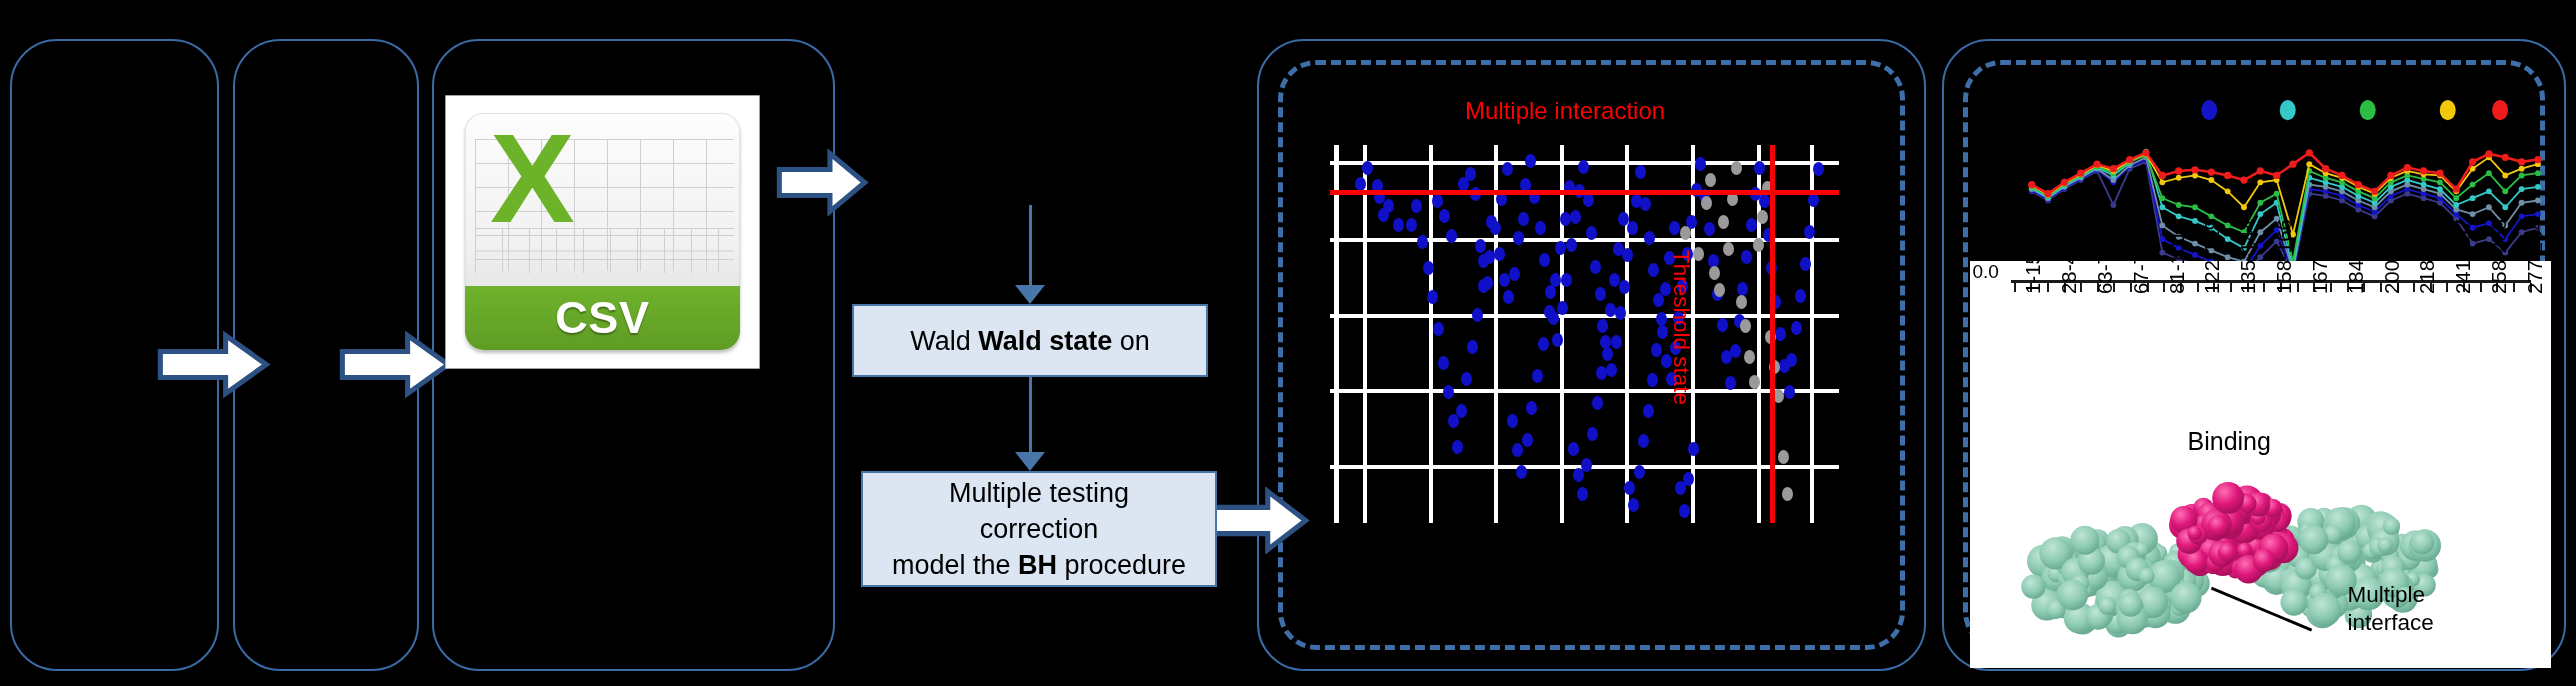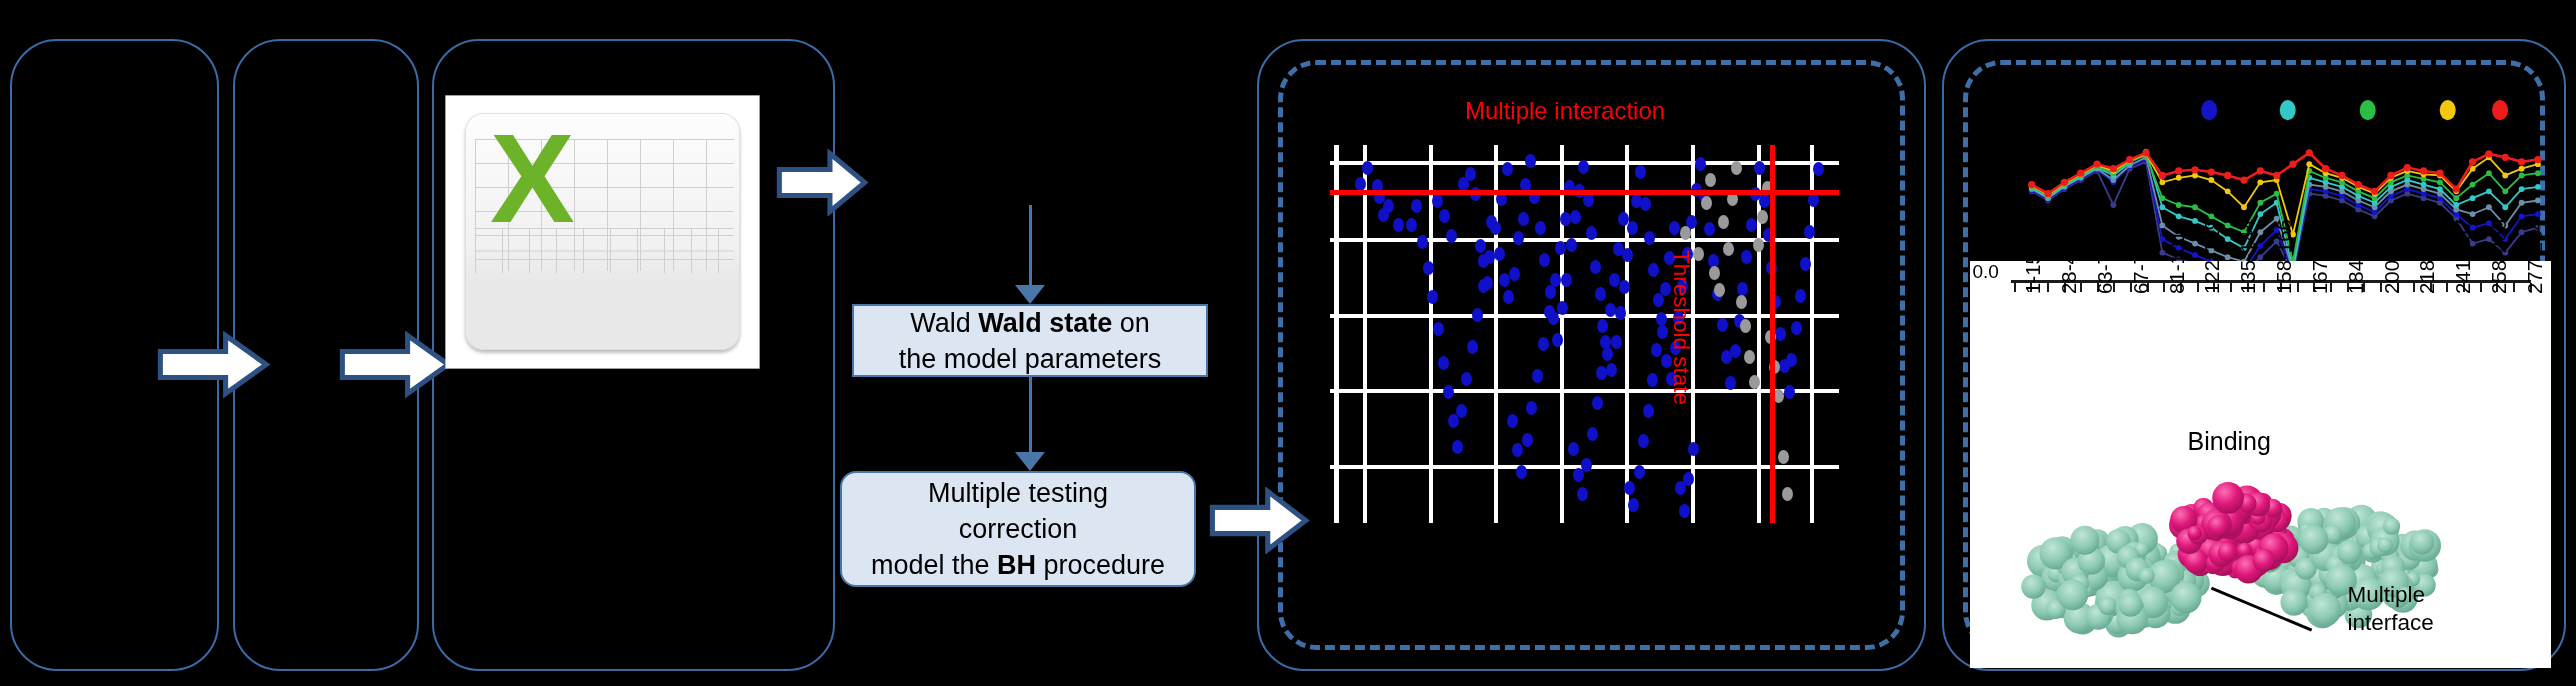--- a/index.html
+++ b/index.html
@@ -111,21 +111,21 @@
     line-height: 36px;
     text-align: center;
     display: flex;
     align-items: center;
     justify-content: center;
     padding: 2.9px 7.3px;
   }
   .procbox b { font-weight: bold; }
   #proc-1 { left: 852px; top: 110px; width: 356px; height: 94px; }
   #proc-2 { left: 852px; top: 304px; width: 356px; height: 73px; }
-  #proc-3 { left: 840px; top: 471px; width: 356px; height: 116px; border-radius: 16px; }
+  #proc-3 { left: 861px; top: 471px; width: 356px; height: 116px; }
 
   .connector {
     position: absolute;
     left: 1029px;
     width: 2.9px;
     background: #4876a8;
   }
   #conn-1 { top: 205px; height: 81px; }
   #conn-2 { top: 377px; height: 77px; }
   .conn-head {
@@ -269,28 +269,28 @@
     <svg width="102" height="67" viewBox="0 0 140 92">
       <path d="M6,28 L82,28 L82,6 L134,46 L82,86 L82,64 L6,64 Z" fill="#ffffff" stroke="#2d5183" stroke-width="7" stroke-linejoin="miter"></path>
     </svg>
   </div>
 
   <div id="csv-icon">
     <div class="csv-body">
       <div class="grid"></div>
       <div class="grid2"></div>
       <div class="xmark">X</div>
+      <div class="csv-band">CSV</div>
     </div>
   </div>
 
 
   <div class="procbox" id="proc-2">
     <div>
       <span>Wald </span><b>Wald state</b><span> on</span><br>
-      <span>the model parameters</span>
     </div>
   </div>
 
   <div class="procbox" id="proc-3">
     <div>
       <span>Multiple testing</span><br>
       <span>correction</span><br>
       <span>model the </span><b>BH</b><span> procedure</span>
     </div>
   </div>

